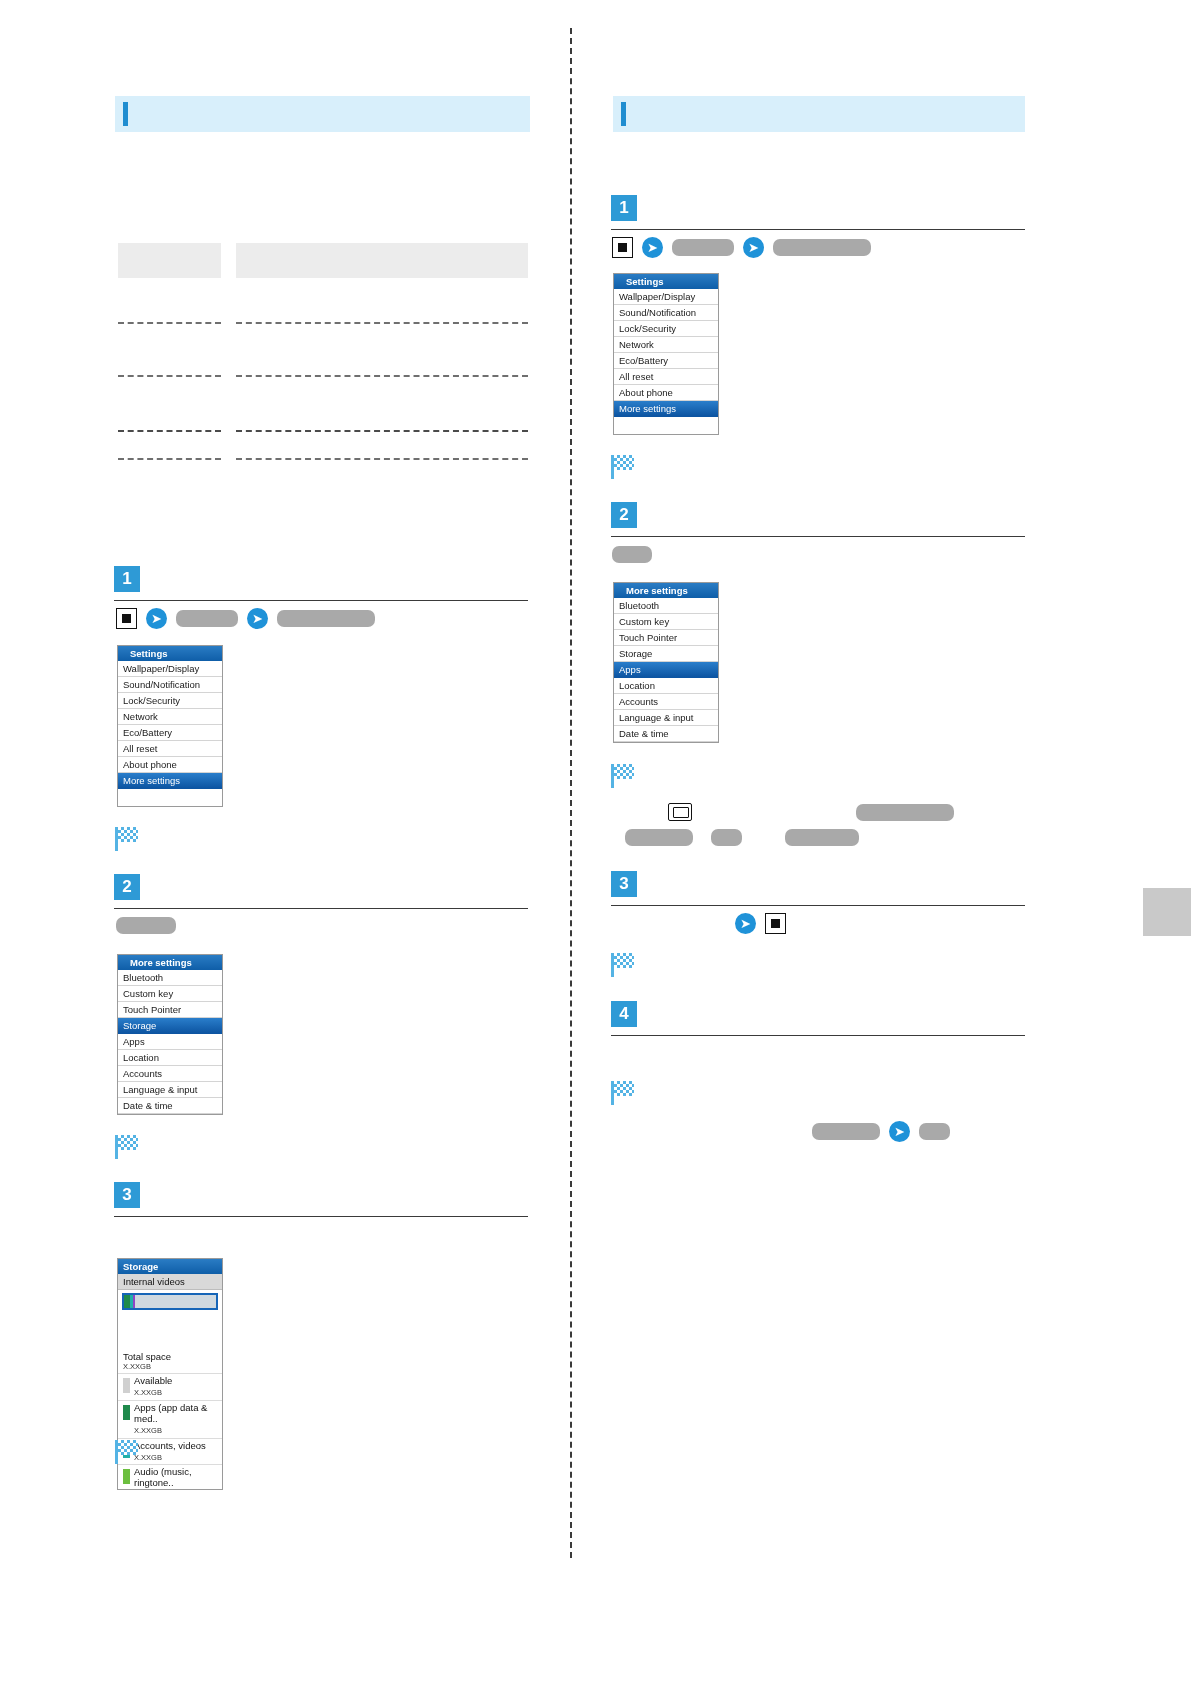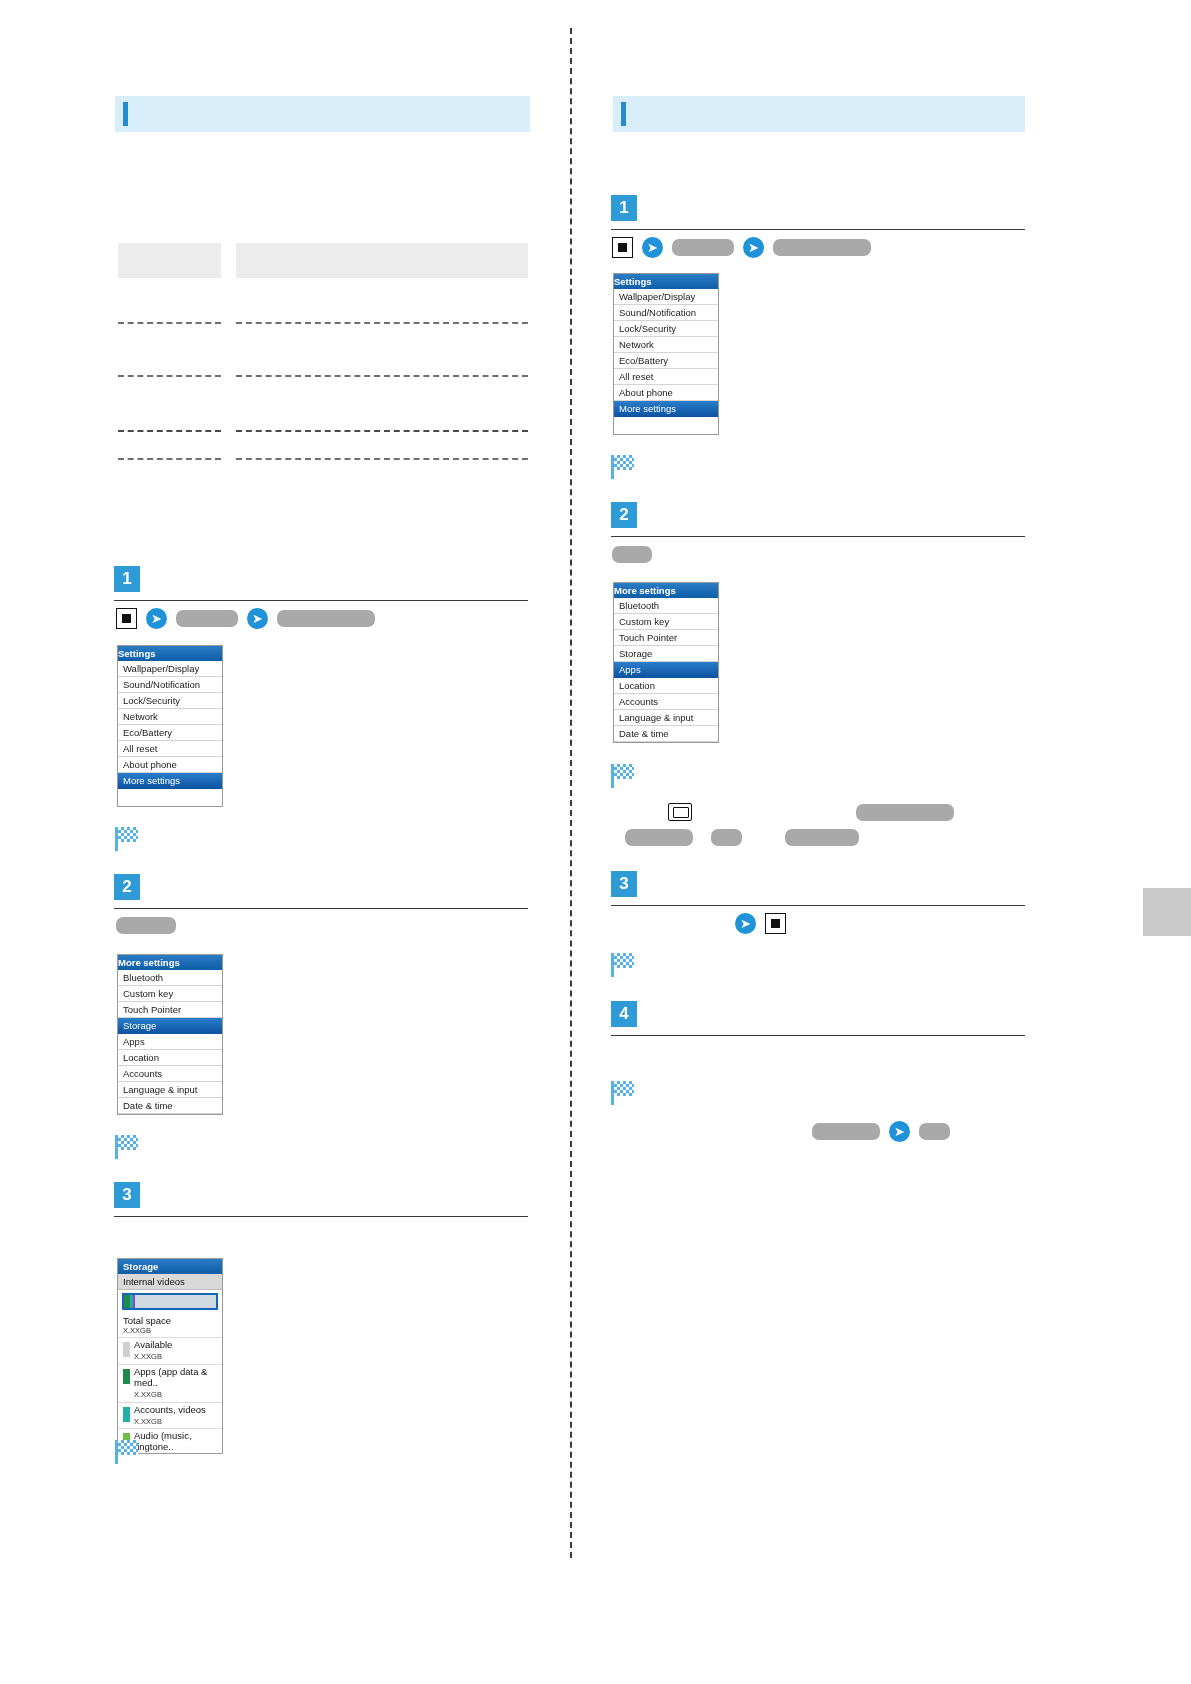--- a/index.html
+++ b/index.html
@@ -85,21 +85,21 @@
     background-position:0 0,3px 3px;
   }
 
   
   .menu{
     position:absolute;border:1px solid #9a9a9a;background:#fff;
     font-size:9.5px;color:#1a1a1a;
   }
   .menu .title{
     background:#1769b5;color:#fff;font-weight:bold;
-    padding:2px 0;font-size:9.5px;
+    padding:2px 12px;font-size:9.5px;
     background-image:linear-gradient(#2a7cc4,#0f5ea8);
   }
   .menu .row{
     padding:2px 5px;border-bottom:1px solid #d4d4d4;
     white-space:nowrap;overflow:hidden;
   }
   .menu .row.sel{
     background-image:linear-gradient(#2a7ecb,#0d55a2);
     color:#fff;border-bottom:1px solid #0d55a2;
   }
@@ -116,21 +116,21 @@
   }
   .stor .sub{
     background:#d9d9d9;padding:2px 5px;border-bottom:1px solid #bdbdbd;
   }
   .stor .barwrap{padding:3px 4px;background:#fff;}
   .stor .bar{
     height:13px;background:#cfd9e0;border:2px solid #1565b8;
     display:flex;overflow:hidden;
   }
   .stor .bar span{display:block;height:100%;}
-  .stor .tot{padding:2px 5px 0 5px;}
+  .stor .tot{padding:2px 5px 0 5px;margin-top:36px;}
   .stor .totsz{padding:0 5px 2px 5px;font-size:7.5px;color:#333;}
   .stor .item{
     display:flex;align-items:flex-start;gap:4px;
     padding:2px 5px;border-top:1px solid #dcdcdc;
   }
   .stor .swatch{width:7px;height:15px;flex:0 0 auto;margin-top:2px;}
   .stor .itxt{line-height:1.15;}
   .stor .isz{font-size:7.5px;color:#333;}
 
   

